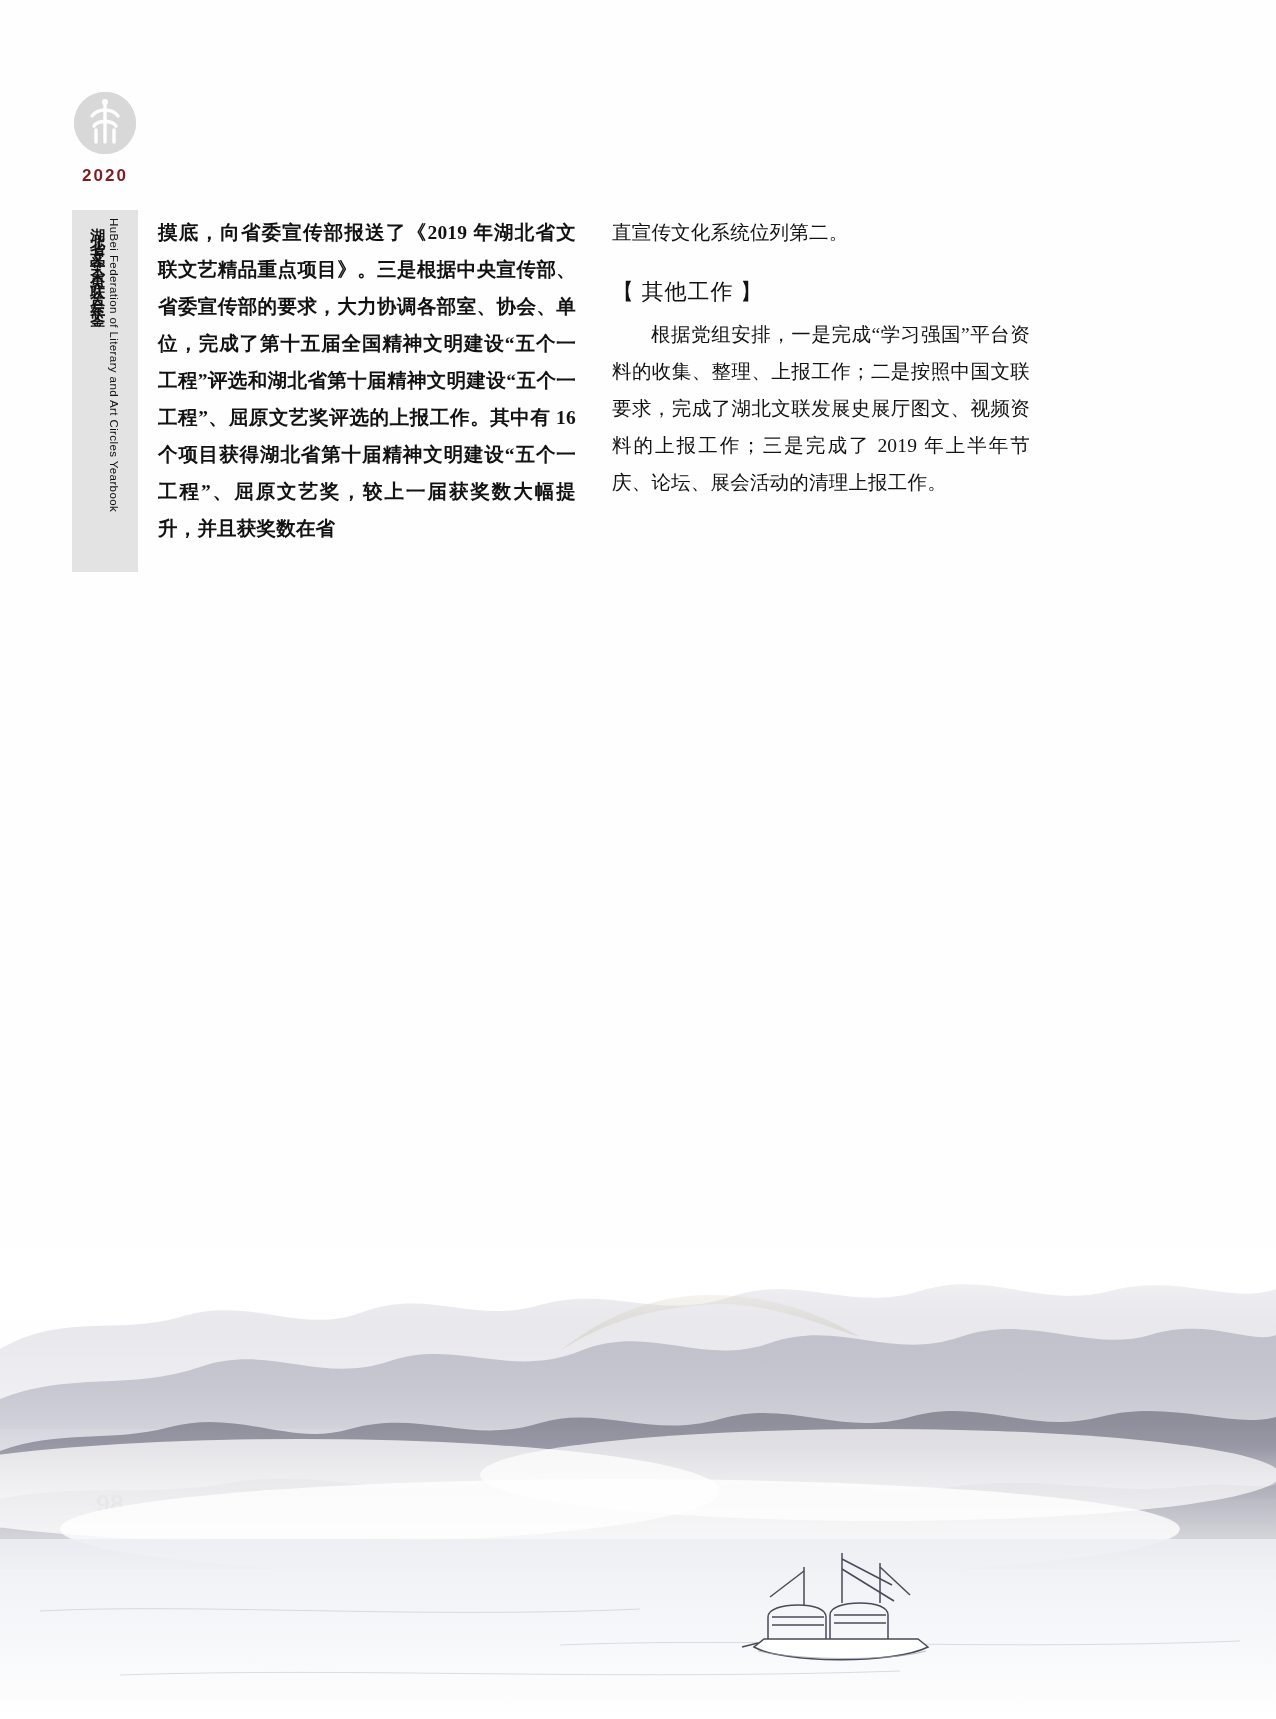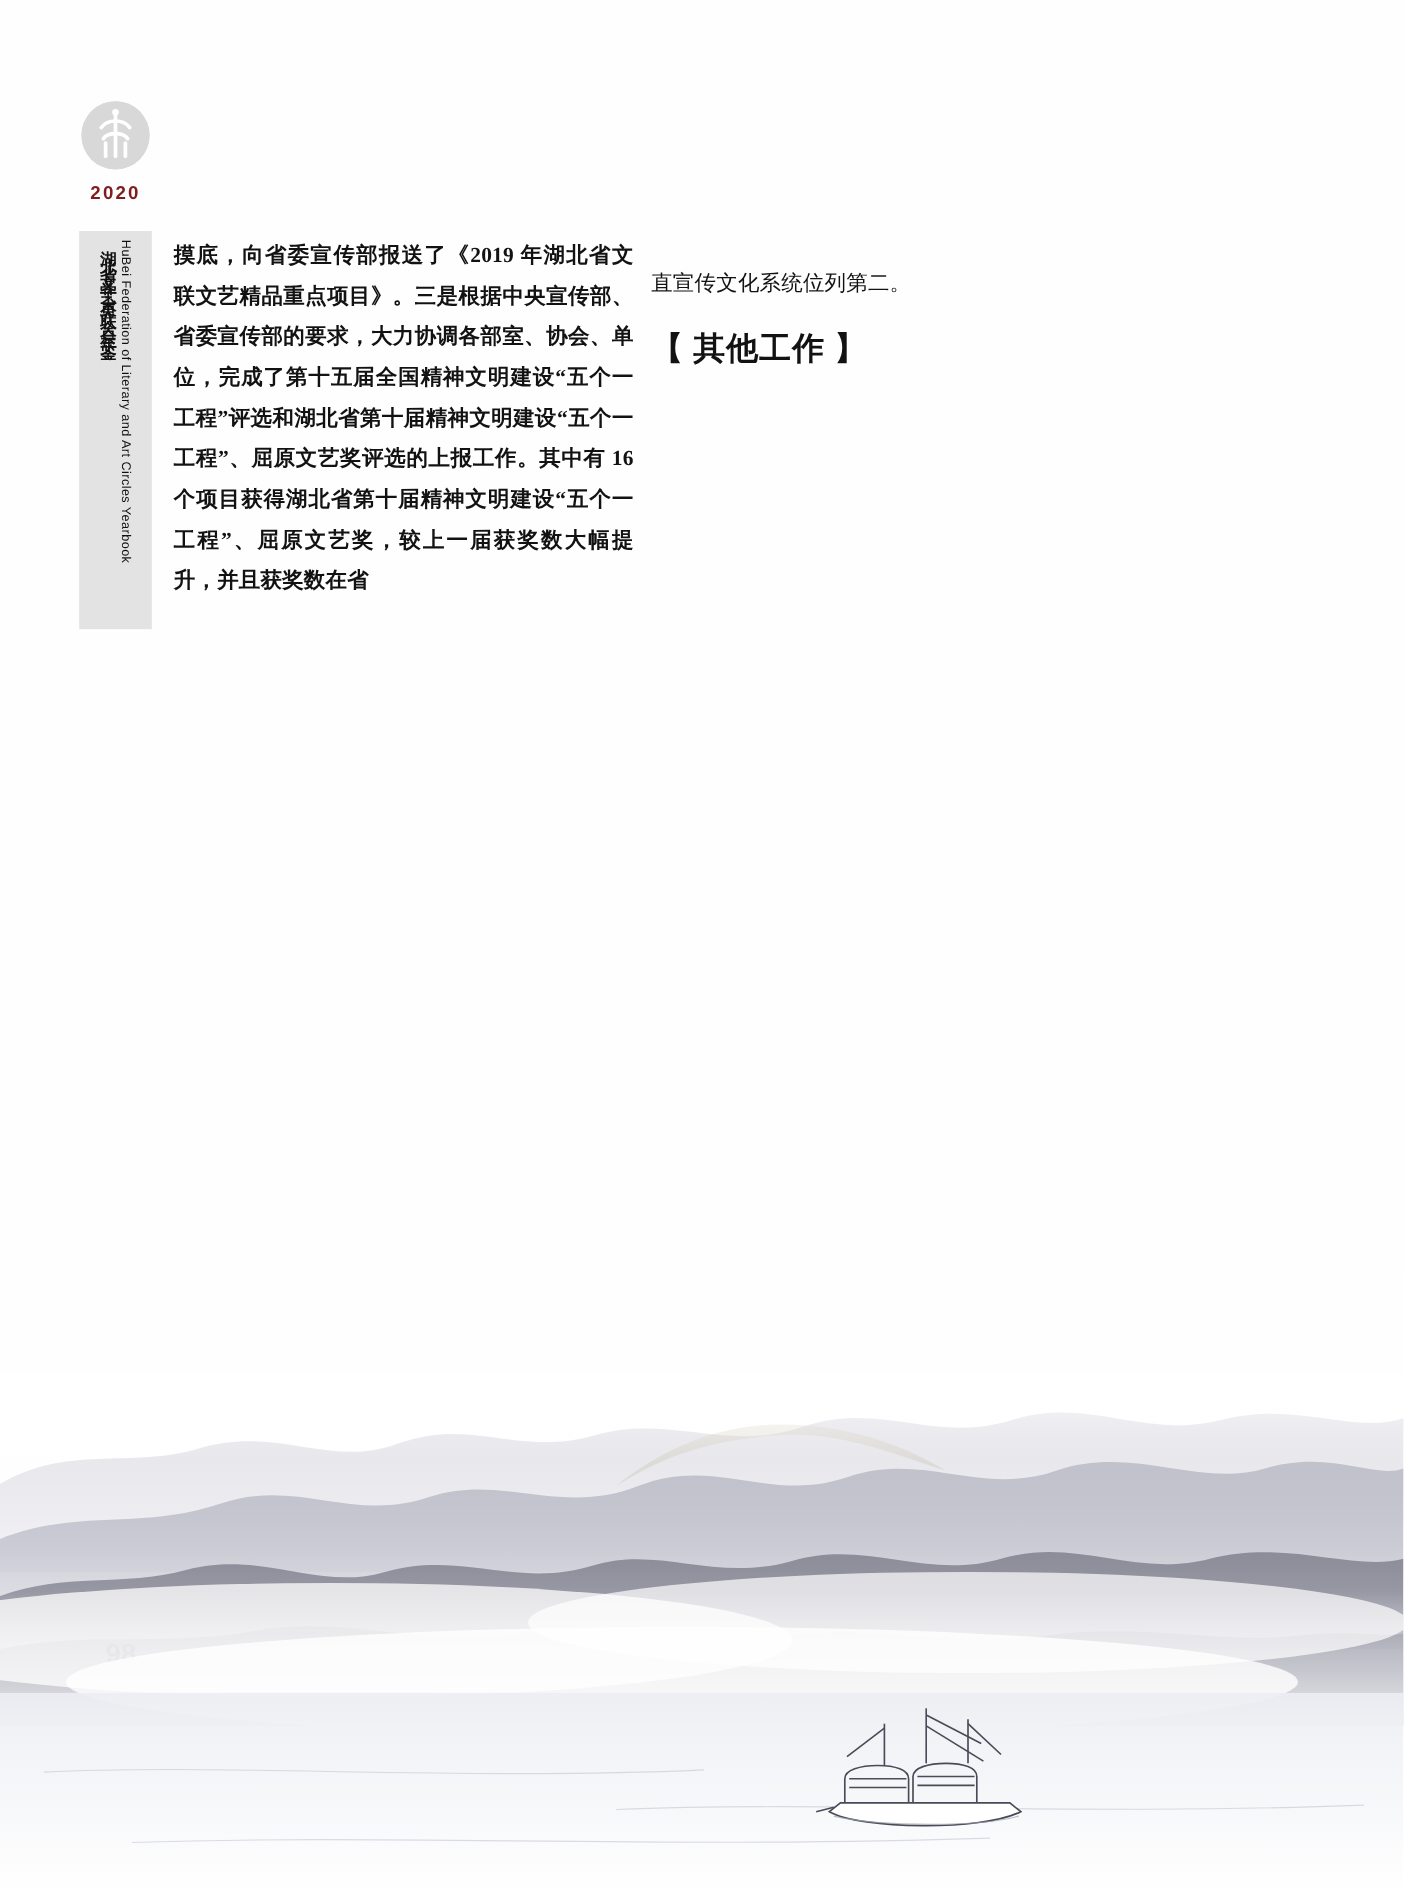--- a/index.html
+++ b/index.html
@@ -91,32 +91,32 @@
     top: 214px;
     width: 418px;
     font-size: 19.5px;
     line-height: 37px;
     text-align: justify;
     text-justify: inter-ideograph;
     color: #121212;
     letter-spacing: 0.2px;
   }
   .col-left  { left: 158px; font-weight: bold; }
-  .col-right { left: 592px; margin-top: 26px; }
+  .col-right { left: 612px; }
 
   .col p {
     margin: 0;
     text-indent: 2em;
   }
   .col p.noindent { text-indent: 0; }
 
   .section-head {
     margin: 22px 0 6px 0;
-    font-size: 29px;
-    font-weight: bold;
+    font-size: 22px;
+    font-weight: normal;
     font-family: "Liberation Serif", serif;
     letter-spacing: 1px;
   }
 
   
   .page-number {
     position: absolute;
     left: 96px;
     top: 1490px;
     font-family: "Liberation Sans", sans-serif;
@@ -164,20 +164,21 @@
     <span class="en">HuBei Federation of Literary and Art Circles Yearbook</span>
   </div>
 
   <div class="col col-left">
     <p class="noindent">摸底，向省委宣传部报送了《2019 年湖北省文联文艺精品重点项目》。三是根据中央宣传部、省委宣传部的要求，大力协调各部室、协会、单位，完成了第十五届全国精神文明建设“五个一工程”评选和湖北省第十届精神文明建设“五个一工程”、屈原文艺奖评选的上报工作。其中有 16 个项目获得湖北省第十届精神文明建设“五个一工程”、屈原文艺奖，较上一届获奖数大幅提升，并且获奖数在省</p>
   </div>
 
   <div class="col col-right">
     <p class="noindent">直宣传文化系统位列第二。</p>
     <div class="section-head">【 其他工作 】</div>
+    <p>根据党组安排，一是完成“学习强国”平台资料的收集、整理、上报工作；二是按照中国文联要求，完成了湖北文联发展史展厅图文、视频资料的上报工作；三是完成了 2019 年上半年节庆、论坛、展会活动的清理上报工作。</p>
   </div>
 
   <div class="page-number">98</div>
 
   <div class="landscape">
     <svg viewBox="0 0 1276 620" preserveAspectRatio="none" aria-hidden="true">
       <defs>
         <linearGradient id="mistFade" x1="0" y1="0" x2="0" y2="1">
           <stop offset="0%" stop-color="#ffffff" stop-opacity="1"></stop>
           <stop offset="22%" stop-color="#ffffff" stop-opacity="0.55"></stop>

